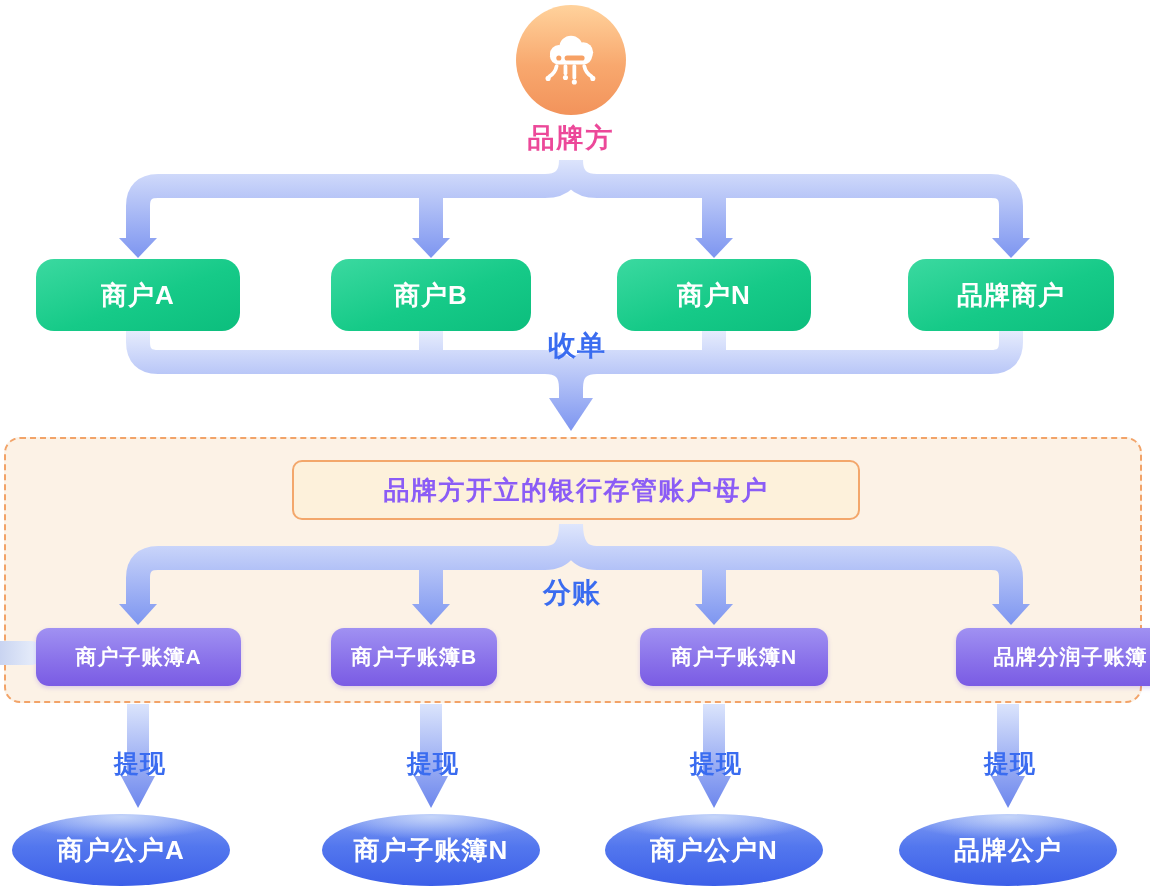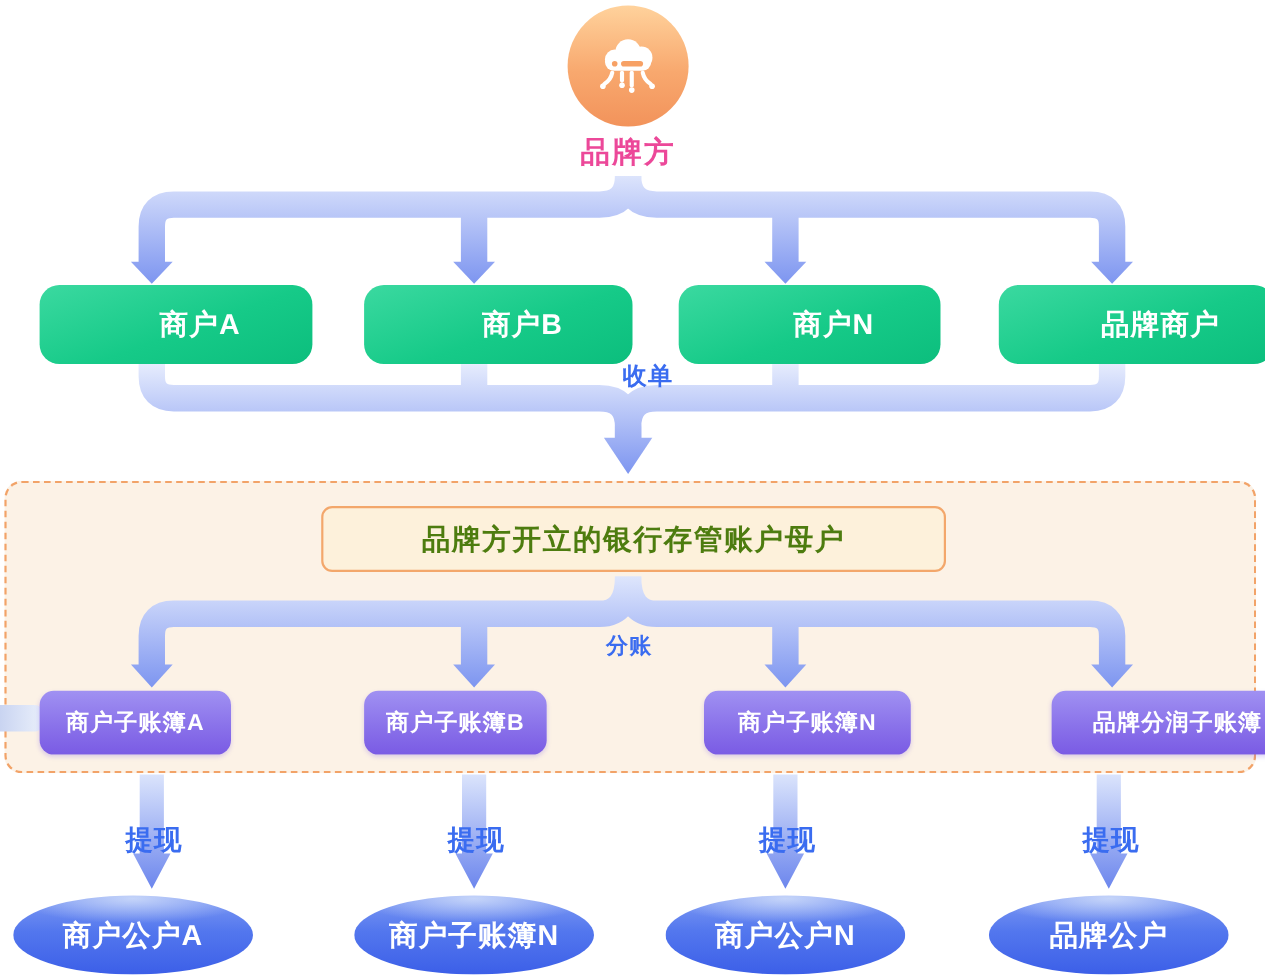--- a/index.html
+++ b/index.html
@@ -20,54 +20,53 @@
   
   #flow-svg{position:absolute;left:0;top:0;z-index:2;}
   
   .node{
     position:absolute;display:flex;align-items:center;justify-content:center;
     color:#fff;font-weight:700;white-space:nowrap;z-index:3;letter-spacing:1px;
   }
   .merchant{
     top:259px;height:72px;border-radius:18px;font-size:26px;
     background:linear-gradient(160deg,#3BD9A0 0%,#16CA88 55%,#0CBE7D 100%);
-    padding-left:44px;
   }
   .m1{left:36px;width:204px}.m2{left:331px;width:200px}.m3{left:617px;width:194px}.m4{left:908px;width:206px}
   .ledger{
     top:628px;height:58px;border-radius:13px;font-size:21px;
     background:linear-gradient(180deg,#A091F2 0%,#8A72EA 55%,#7A5BE4 100%);
     box-shadow:0 2px 4px rgba(122,91,228,0.25);
   }
-  .l1{left:36px;width:174px}.l2{left:331px;width:166px}.l3{left:640px;width:188px}.l4{left:956px;width:229px}
+  .l1{left:36px;width:205px}.l2{left:331px;width:166px}.l3{left:640px;width:188px}.l4{left:956px;width:229px}
   .ellipse{
     top:814px;height:72px;border-radius:50%;font-size:26px;
     background:
       radial-gradient(ellipse 70% 45% at 50% 4%, rgba(205,219,250,0.9) 0%, rgba(205,219,250,0) 70%),
       linear-gradient(180deg,#7E9AF3 0%,#5377EE 45%,#3C5FE8 100%);
   }
   .e1{left:12px;width:218px}.e2{left:322px;width:218px}.e3{left:605px;width:218px}.e4{left:899px;width:218px}
   
   .custody-container{
     position:absolute;left:4px;top:437px;width:1138px;height:266px;border-radius:16px;
     border:2px dashed #F2A368;background:#FCF2E6;box-sizing:border-box;z-index:1;
   }
   .custody-parent{
     position:absolute;left:292px;top:460px;width:568px;height:60px;border-radius:10px;
     border:2px solid #F3A76B;background:#FDF1DB;box-sizing:border-box;z-index:3;
     display:flex;align-items:center;justify-content:center;
-    color:#4d7c0f;font-size:26px;font-weight:700;letter-spacing:1.5px;white-space:nowrap;
+    color:#8b5cf6;font-size:26px;font-weight:700;letter-spacing:1.5px;white-space:nowrap;
   }
   
   .flow-label{
     position:absolute;transform:translateX(-50%);z-index:4;
     color:#3A6CF0;font-weight:700;white-space:nowrap;letter-spacing:1px;
   }
-  .lbl-acquiring{left:577px;top:327px;font-size:22px;margin-left:12px;}
-  .lbl-split{left:572px;top:574px;font-size:20px;}
+  .lbl-acquiring{left:577px;top:327px;font-size:28px;}
+  .lbl-split{left:572px;top:574px;font-size:28px;}
   .lbl-withdraw{top:747px;font-size:25px;}
   .w1{left:140px}.w2{left:433px}.w3{left:716px}.w4{left:1010px}
   
   .left-tab{
     position:absolute;left:0;top:641px;width:38px;height:24px;z-index:2;
     background:linear-gradient(90deg,#C9D4F1 0%,#E9EFFB 100%);
     border-radius:0 6px 6px 0;
   }
 </style>
 </head>

